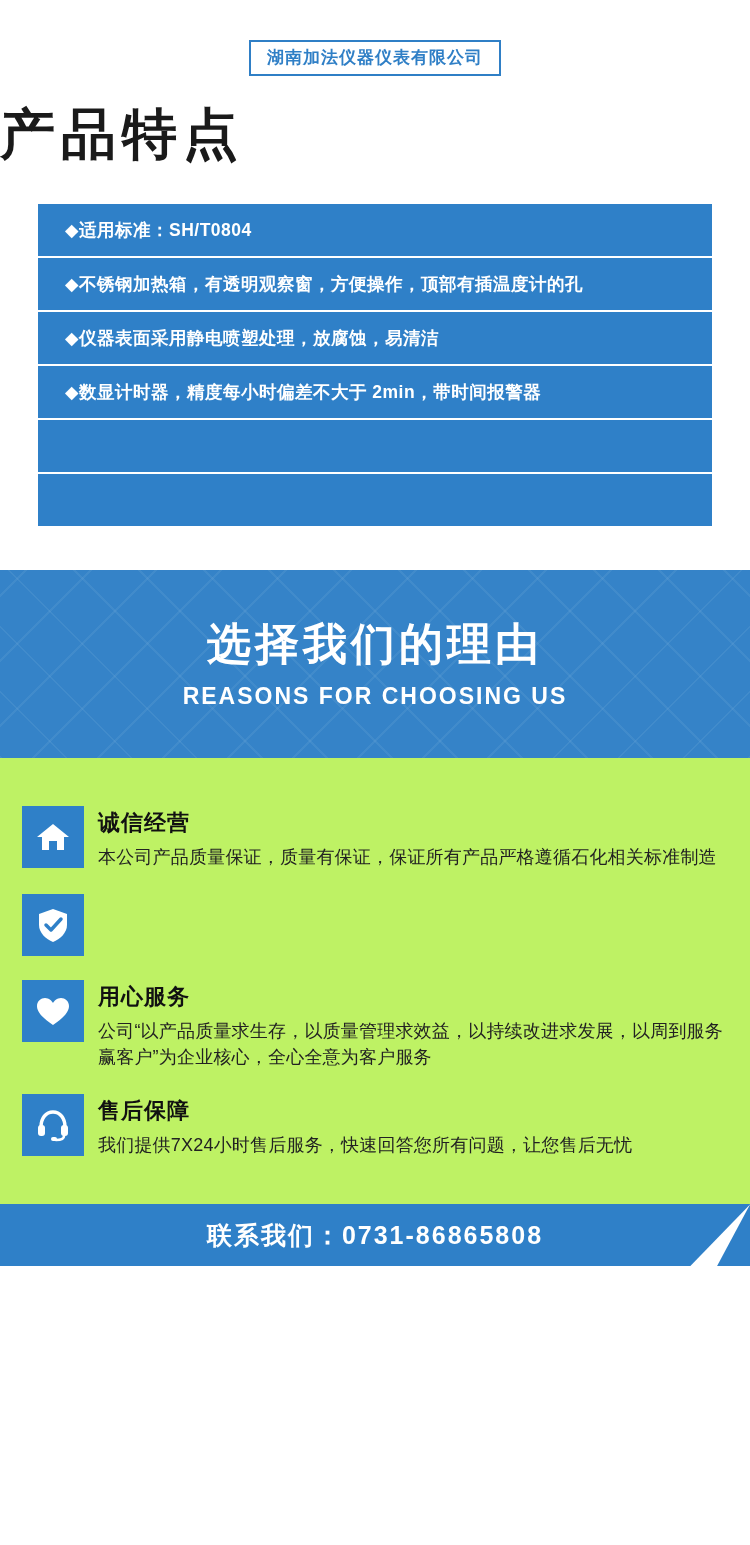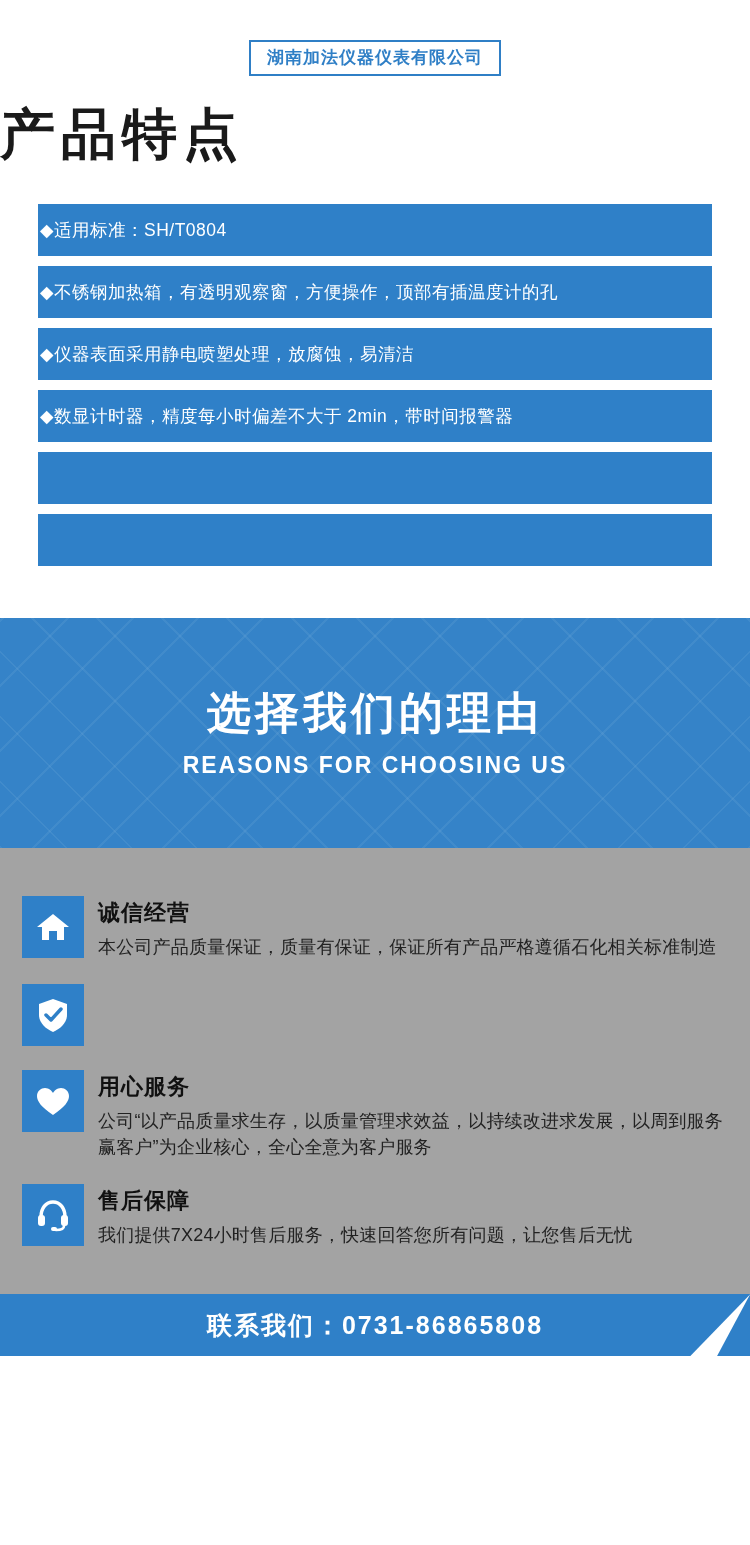--- a/index.html
+++ b/index.html
@@ -2,21 +2,21 @@
 <html><head>
 <meta charset="utf-8">
 <style>
   * { box-sizing: border-box; margin: 0; padding: 0; }
   body {
     width: 750px;
     font-family: "Liberation Sans", "DejaVu Sans", sans-serif;
     background: #ffffff;
     color: #1a1a1a;
   }
-  .page { width: 750px; position: relative; background: #a3a3a3; }
+  .page { width: 750px; position: relative; background: #bef264; }
 
   
   .features-section {
     background: #ffffff;
     padding: 40px 0 0 0;
   }
   .company-badge-wrap {
     display: flex;
     justify-content: center;
   }
@@ -38,41 +38,41 @@
     margin-top: 22px;
     margin-bottom: 32px;
   }
   .feature-list {
     padding: 0 38px;
   }
   .feature-bar {
     background: #2f80c8;
     color: #ffffff;
     font-size: 17.5px;
-    font-weight: normal;
+    font-weight: bold;
     line-height: 1.2;
     height: 52px;
     display: flex;
     align-items: center;
-    padding: 0 2px;
-    margin-bottom: 10px;
+    padding: 0 27px;
+    margin-bottom: 2px;
     letter-spacing: 0.5px;
     white-space: nowrap;
   }
   .feature-bar.empty { }
 
   .spacer-gray {
     height: 42px;
     background: #ffffff;
   }
 
   
   .reasons-banner {
     position: relative;
-    height: 230px;
+    height: 188px;
     background: #3583c8;
     overflow: hidden;
     display: flex;
     flex-direction: column;
     align-items: center;
     justify-content: center;
   }
   .reasons-banner .pattern {
     position: absolute;
     inset: 0;

